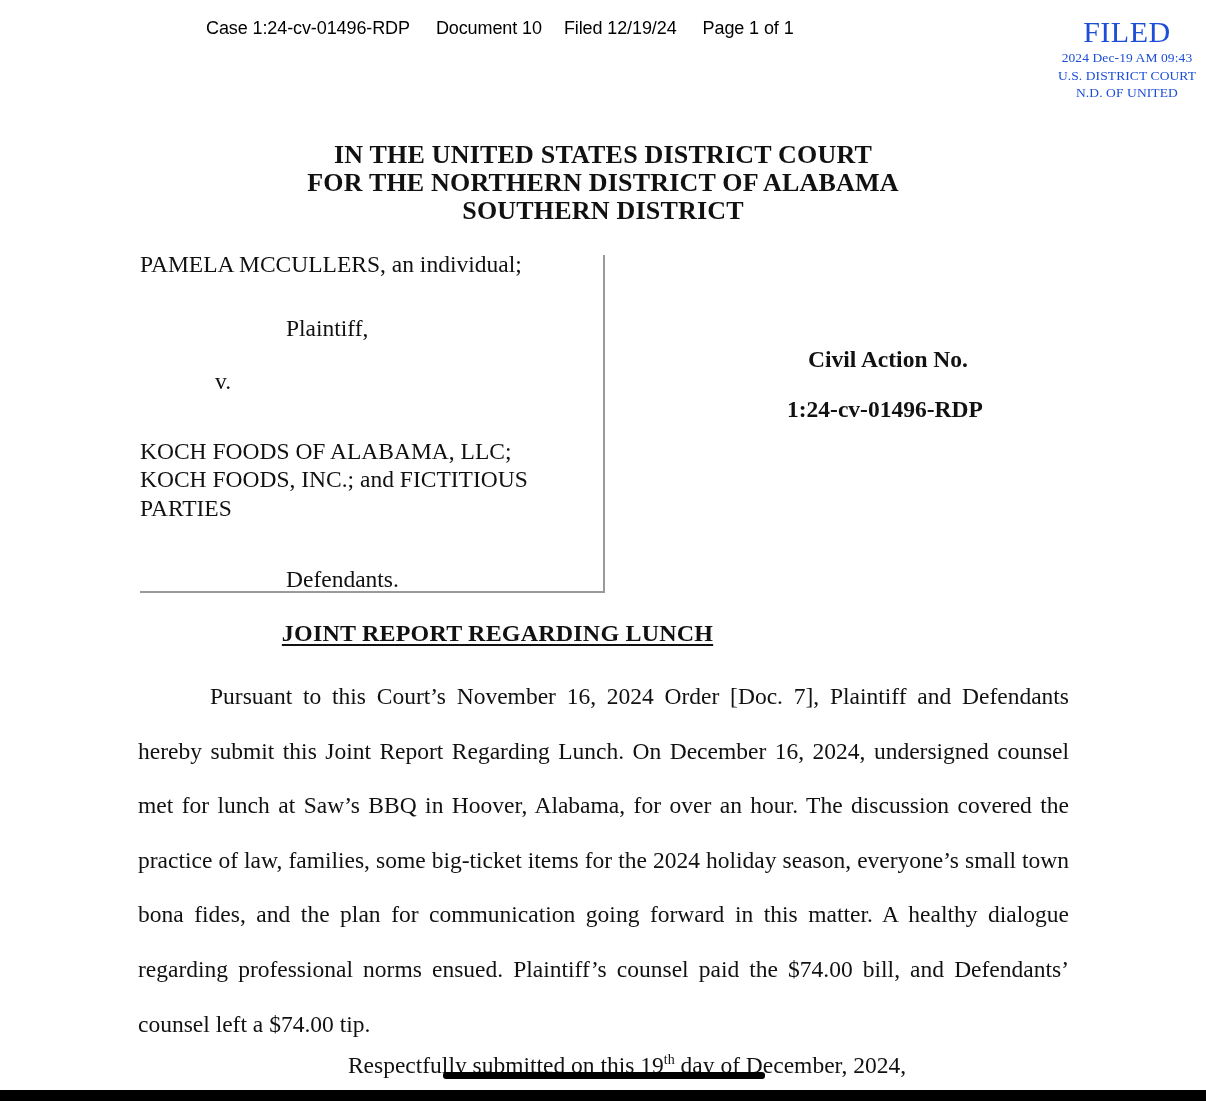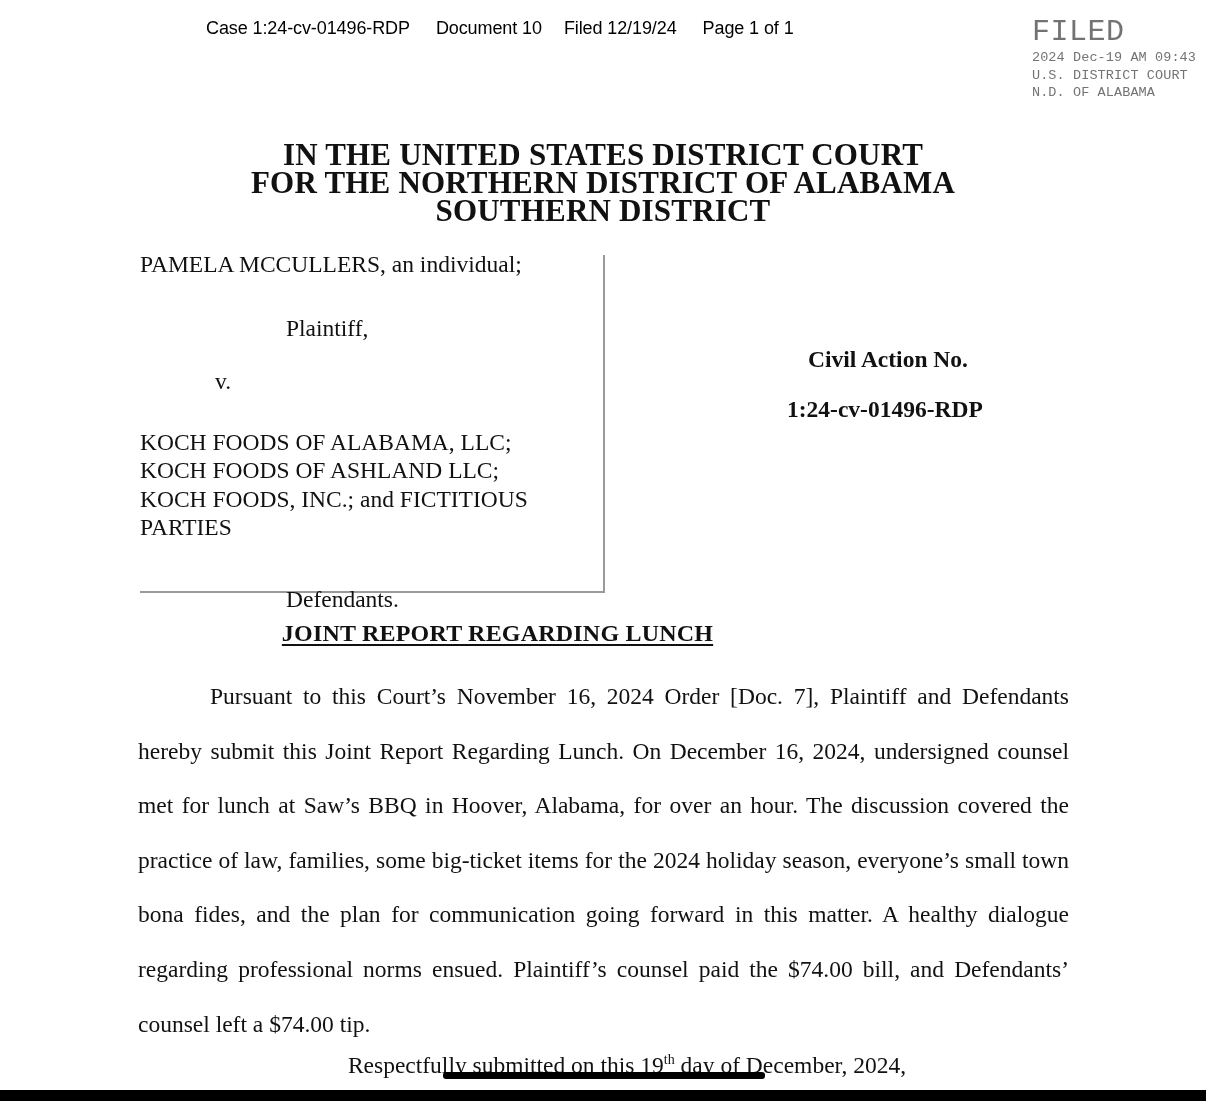--- a/index.html
+++ b/index.html
@@ -37,23 +37,23 @@
   }
   .ecf-line span.seg { display: inline-block; }
   .ecf-gap-a { display: inline-block; width: 26px; }
   .ecf-gap-b { display: inline-block; width: 22px; }
   .ecf-gap-c { display: inline-block; width: 26px; }
 
   .filed-stamp {
     position: absolute;
     top: 16px;
     right: 10px;
-    text-align: left;
-    font-family: Liberation Mono, monospace;
-    color: #737373;
+    text-align: center;
+    font-family: Liberation Serif, serif;
+    color: #1d4ed8;
   }
   .filed-word {
     font-size: 30px;
     letter-spacing: 0.5px;
     line-height: 32px;
   }
   .filed-sub {
     font-size: 13.5px;
     line-height: 15.5px;
     letter-spacing: 0.1px;
@@ -61,21 +61,21 @@
   }
 
   
   .court-heading {
     position: absolute;
     top: 141px;
     left: 0;
     width: 1206px;
     text-align: center;
     font-weight: bold;
-    font-size: 31px;
+    font-size: 26px;
     line-height: 28px;
     letter-spacing: 0.2px;
   }
 
   
   .caption {
     position: absolute;
     top: 250px;
     left: 140px;
     width: 930px;
@@ -101,21 +101,21 @@
     position: absolute;
     left: 0;
     top: 0;
     width: 450px;
     font-weight: normal;
     font-size: 23.5px;
     line-height: 28.5px;
   }
   .cap-plaintiff-label { margin-top: 35px; padding-left: 146px; }
   .cap-v            { margin-top: 25px; padding-left: 75px; }
-  .cap-defs         { margin-top: 32px; }
+  .cap-defs         { margin-top: 41px; }
   .cap-defs div { white-space: nowrap; }
   .cap-def-label    { margin-top: 43px; padding-left: 146px; }
 
   .cap-right {
     position: absolute;
     left: 600px;
     top: 95px;
     width: 330px;
     font-weight: bold;
     font-size: 23.5px;
@@ -195,40 +195,39 @@
 <div class="ecf-header">
   <div class="ecf-line">
     <span class="seg">Case 1:24-cv-01496-RDP</span><span class="ecf-gap-a"></span><span class="seg">Document 10</span><span class="ecf-gap-b"></span><span class="seg">Filed 12/19/24</span><span class="ecf-gap-c"></span><span class="seg">Page 1 of 1</span>
   </div>
 </div>
 
 <div class="filed-stamp">
   <div class="filed-word">FILED</div>
   <div class="filed-sub">2024 Dec-19  AM 09:43</div>
   <div class="filed-sub">U.S. DISTRICT COURT</div>
-  <div class="filed-sub">N.D. OF ALABAMA</div>
+  <div class="filed-sub">N.D. OF UNITED</div>
 </div>
 
 <div class="court-heading">
   <div>IN THE UNITED STATES DISTRICT COURT</div>
   <div>FOR THE NORTHERN DISTRICT OF ALABAMA</div>
   <div>SOUTHERN DISTRICT</div>
 </div>
 
 <div class="caption">
   <div class="caption-rule-v"></div>
   <div class="caption-rule-h"></div>
 
   <div class="cap-left">
     <div>PAMELA MCCULLERS, an individual;</div>
     <div class="cap-plaintiff-label">Plaintiff,</div>
     <div class="cap-v">v.</div>
     <div class="cap-defs">
       <div>KOCH FOODS OF ALABAMA, LLC;</div>
-      <div>KOCH FOODS OF ASHLAND LLC;</div>
       <div>KOCH FOODS, INC.; and FICTITIOUS</div>
       <div>PARTIES</div>
     </div>
     <div class="cap-def-label">Defendants.</div>
   </div>
 
   <div class="cap-right">
     <div class="civil-no-label">Civil Action No.</div>
     <div class="civil-no-value">1:24-cv-01496-RDP</div>
   </div>

